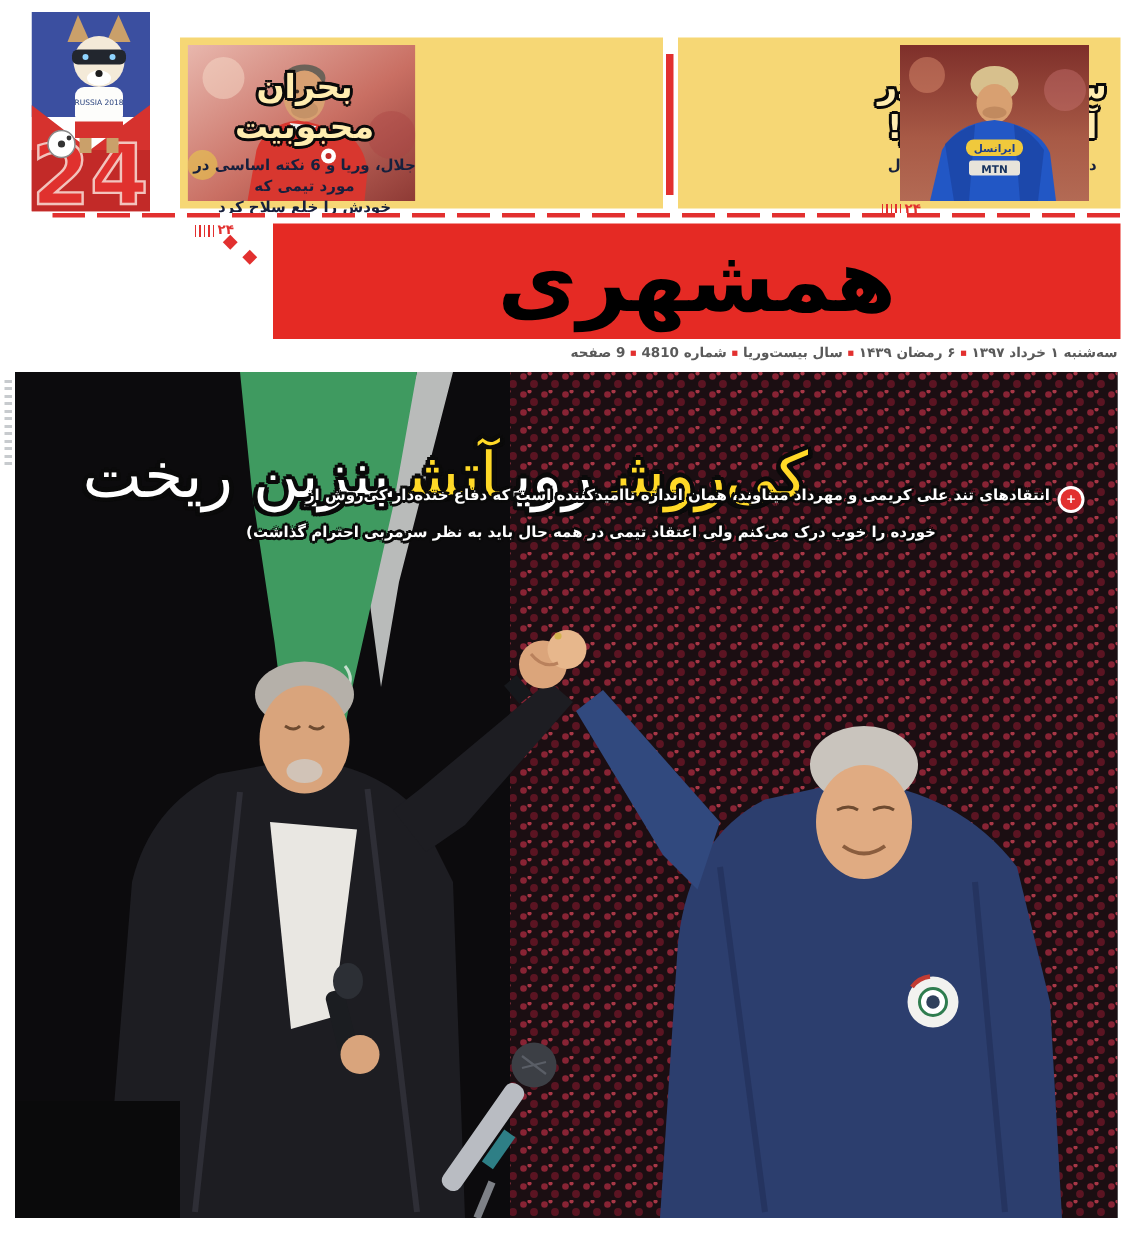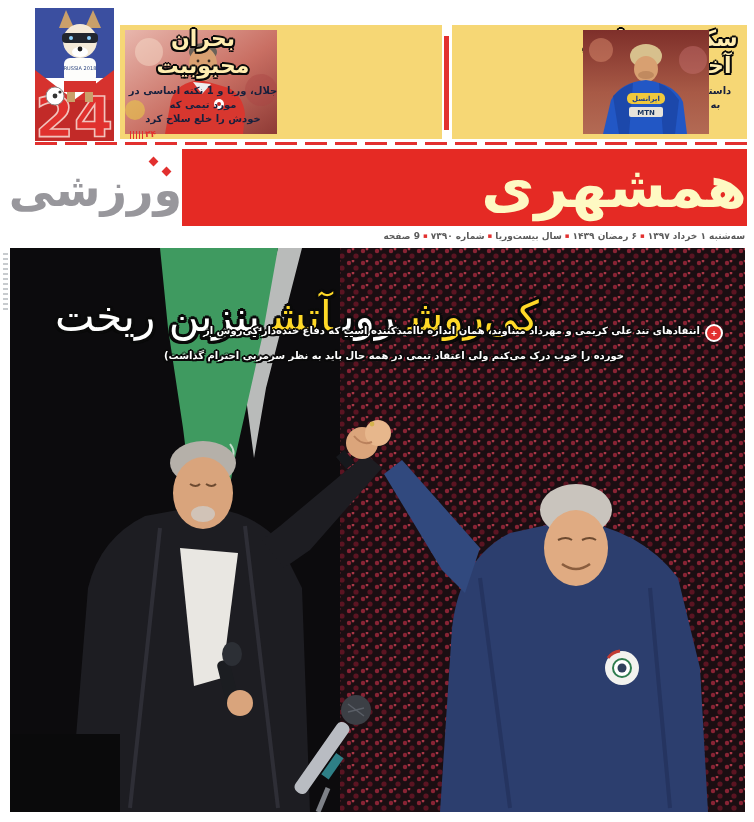--- a/index.html
+++ b/index.html
@@ -1,41 +1,41 @@
 <!DOCTYPE html>
 <html lang="fa"><head>
 <meta charset="utf-8">
 <style>
   html,body{margin:0;padding:0;background:#e9e9e9;}
   .page{position:relative;width:754px;height:822px;margin:0 auto;background:#ffffff;
         font-family:"DejaVu Sans","Liberation Sans",sans-serif;overflow:hidden;}
 
   
-  .mascot-box{position:absolute;left:35px;top:8px;width:79px;height:133px;}
+  .mascot-box{position:absolute;left:21px;top:8px;width:79px;height:133px;}
   .story-box{position:absolute;top:25px;height:114px;background:#f6d775;}
   .story-box.national{left:120px;width:322px;}
   .story-box.vorya{left:452px;width:295px;}
   .top-divider{position:absolute;left:444px;top:36px;width:5px;height:94px;background:#e2302f;}
   .story-photo{position:absolute;top:5px;height:104px;overflow:hidden;}
   .national .story-photo{left:5px;width:152px;}
-  .vorya .story-photo{right:22px;width:142px;}
-  .story-text{position:absolute;top:0;direction:rtl;}
+  .vorya .story-photo{right:5px;width:142px;}
+  .story-text{position:absolute;top:20px;direction:rtl;}
   .national .story-text{right:162px;left:6px;}
   .vorya .story-text{right:8px;left:132px;}
   .box-headline{font-size:22px;line-height:27px;font-weight:900;color:#ffedb0;text-align:center;}
   .box-sub{font-size:10px;line-height:14px;font-weight:bold;color:#17203d;text-align:center;margin-top:5px;}
   .ref-mark{margin-top:3px;direction:ltr;text-align:left;color:#e2302f;font-size:9px;font-weight:bold;padding-left:4px;}
   .barcode{display:inline-block;width:13px;height:8px;vertical-align:middle;margin-right:2px;
            background:repeating-linear-gradient(90deg,#e2302f 0 1px,transparent 1px 3px);}
   .red-dashes{position:absolute;left:35px;top:142px;width:712px;height:3px;
               background:repeating-linear-gradient(90deg,#e2302f 0 22px,#ffffff 22px 30px);}
 
   
   .mast-red{position:absolute;left:182px;top:149px;width:565px;height:77px;background:#e52a24;}
-  .mast-main{width:100%;text-align:right;color:#fef9c3;font-size:58px;line-height:77px;
+  .mast-main{width:100%;text-align:center;color:#000000;font-size:58px;line-height:77px;
              font-weight:900;letter-spacing:2px;direction:rtl;}
   .mast-sub{position:absolute;left:40px;top:158px;width:142px;text-align:center;color:#98979c;
             font-size:46px;line-height:64px;font-weight:900;direction:rtl;}
   .mast-dot{position:absolute;width:7px;height:7px;background:#e2302f;transform:rotate(45deg);}
   .mast-dot.d1{left:150px;top:158px;} .mast-dot.d2{left:163px;top:168px;}
   .dateline{position:absolute;right:9px;top:231px;direction:rtl;font-size:9px;font-weight:bold;color:#5a5a5a;}
   .dl-sep::before{content:"▪";color:#e2302f;font-size:7px;margin:0 3px;vertical-align:1px;}
 
   
   .photo-wrap{position:absolute;left:10px;top:248px;width:735px;height:564px;background:#0c0b0d;}
@@ -117,21 +117,21 @@
         <ellipse cx="78" cy="43" rx="9" ry="6" fill="#b0805c" opacity=".45"></ellipse>
         <circle cx="73" cy="31" r="1.4" fill="#3a2d22"></circle>
           <circle cx="84" cy="31" r="1.4" fill="#3a2d22"></circle>
       </svg>
     </div>
     <div class="story-text">
       <div class="box-headline o2">
         <div>بحران محبوبیت</div>
       </div>
       <div class="box-sub">
-        <div>جلال، وریا و 1 نکته اساسی در مورد تیمی که</div>
+        <div>جلال، وریا و 6 نکته اساسی در مورد تیمی که</div>
         <div>خودش را خلع سلاح کرد</div>
       </div>
       <div class="ref-mark">
         <span class="barcode"></span><span>۲۴</span>
       </div>
     </div>
   </div>
 
   <div class="top-divider"></div>
 
@@ -173,24 +173,23 @@
         <text x="63" y="85" font-size="7" text-anchor="middle" fill="#16325e" font-weight="bold">MTN</text>
       </svg>
     </div>
   </div>
 
   <div class="red-dashes"></div>
 
   <div class="mast-red">
     <div class="mast-main">همشهری</div>
   </div>
-  <div class="mast-sub">ورزشی</div>
   <div class="mast-dot d1"></div>
   <div class="mast-dot d2"></div>
-  <div class="dateline"><span class="dl-item">سه‌شنبه ۱ خرداد ۱۳۹۷</span><span class="dl-sep"></span><span class="dl-item">۶ رمضان ۱۴۳۹</span><span class="dl-sep"></span><span class="dl-item">سال بیست‌وریا</span><span class="dl-sep"></span><span class="dl-item">شماره ۷۳۹۰</span><span class="dl-sep"></span><span class="dl-item">9 صفحه</span></div>
+  <div class="dateline"><span class="dl-item">سه‌شنبه ۱ خرداد ۱۳۹۷</span><span class="dl-sep"></span><span class="dl-item">۶ رمضان ۱۴۳۹</span><span class="dl-sep"></span><span class="dl-item">سال بیست‌وریا</span><span class="dl-sep"></span><span class="dl-item">شماره 4810</span><span class="dl-sep"></span><span class="dl-item">9 صفحه</span></div>
 
   <div class="photo-wrap">
     <svg width="735" height="564" viewBox="0 0 735 564">
       <defs>
         <pattern id="crowd" width="14" height="12" patternUnits="userSpaceOnUse">
           <rect width="14" height="12" fill="#1c0e12"></rect>
           <circle cx="3" cy="3" r="2.2" fill="#8f2436"></circle>
           <circle cx="10" cy="8" r="2.6" fill="#5f1523"></circle>
           <circle cx="7" cy="1" r="1.4" fill="#b03a4a"></circle>
         </pattern>

